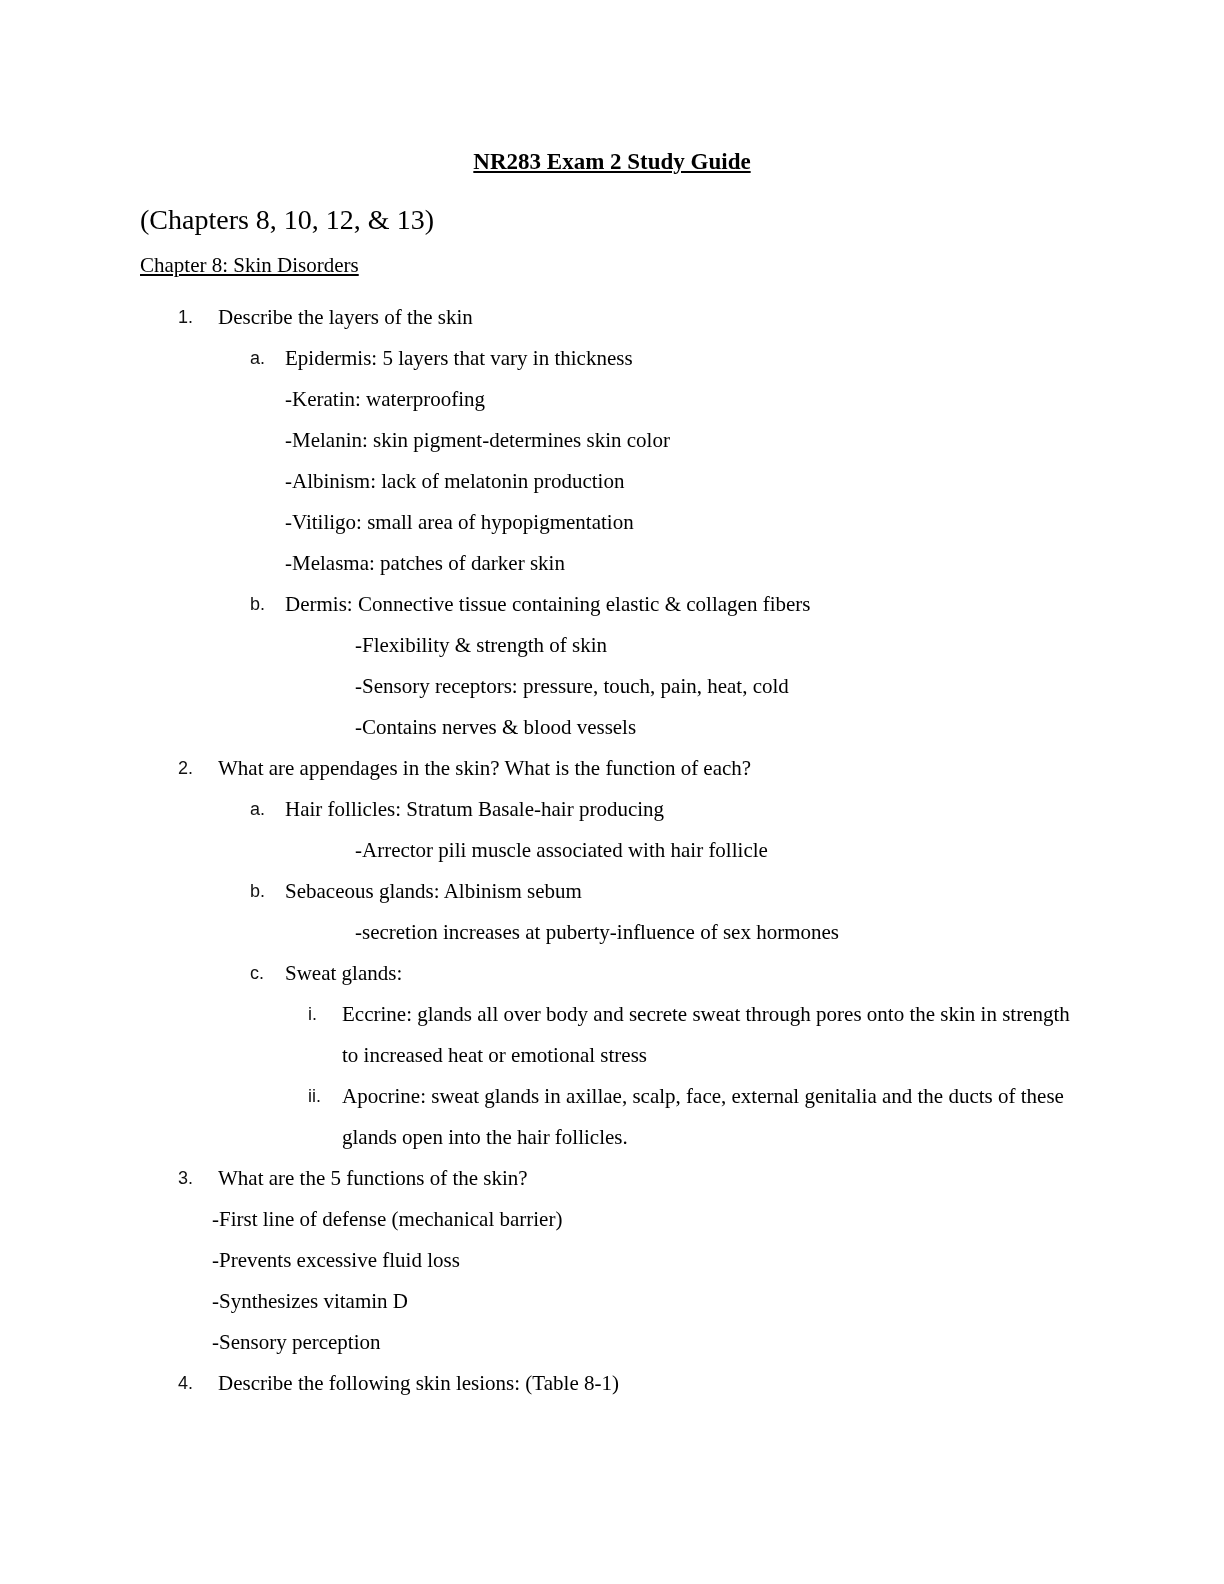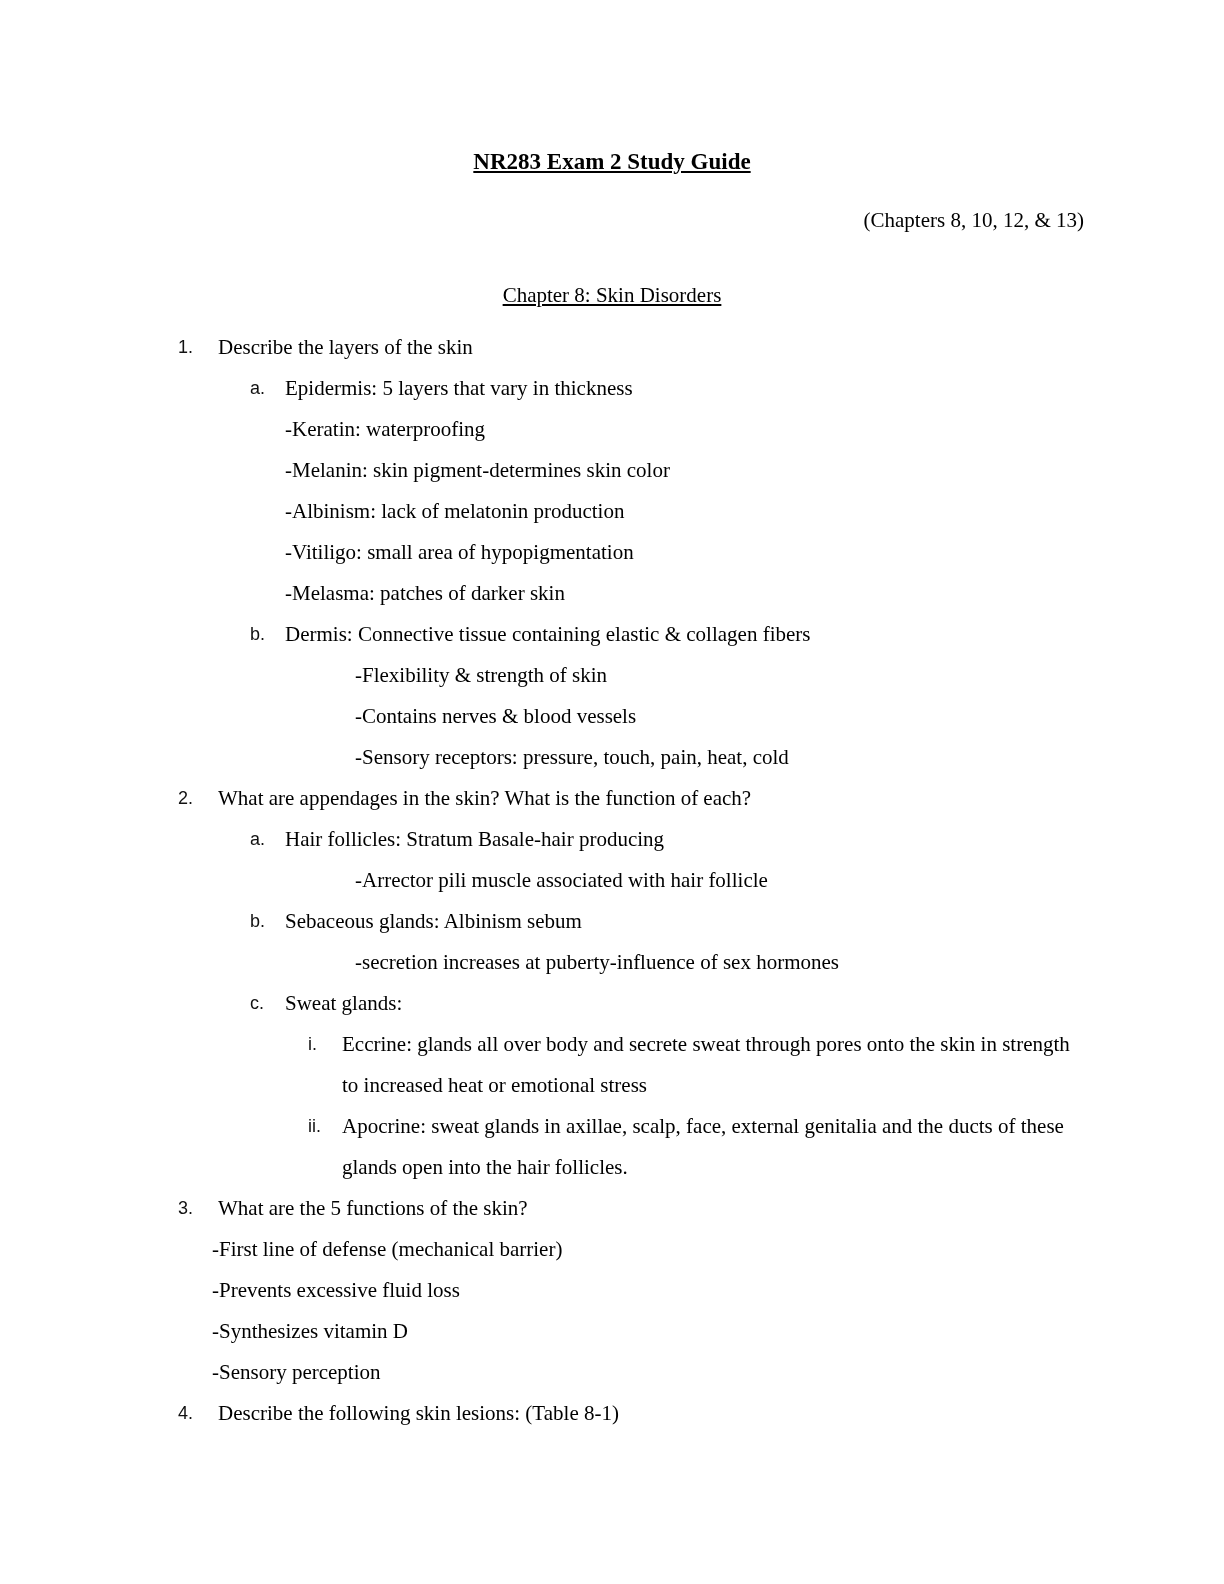--- a/index.html
+++ b/index.html
@@ -22,30 +22,29 @@
   .title {
     padding-top: 148px;
     text-align: center;
     font-weight: bold;
     font-size: 23px;
     line-height: 28px;
     text-decoration: underline;
   }
   .subtitle {
     margin-top: 30px;
-    text-align: right;
-    font-size: 21px;
+    text-align: left;
+    font-size: 28px;
     line-height: 28px;
   }
   .chapter {
-    margin-top: 47px;
+    margin-top: 17px;
     font-size: 21px;
     line-height: 28px;
     text-decoration: underline;
-    text-align: center;
   }
   .lines { margin-top: 18px; }
   .line {
     position: relative;
     line-height: 41px;
     min-height: 41px;
   }
   .marker {
     position: absolute;
     top: 0;
@@ -108,25 +107,25 @@
     <div class="line lv-alpha">
       <span class="marker">b.</span>
       <span class="seg b">Dermis</span><span class="seg">: Connective tissue containing elastic &amp; collagen fibers</span>
     </div>
 
     <div class="line lv-dash2">
       <span class="seg">-Flexibility &amp; strength of skin</span>
     </div>
 
     <div class="line lv-dash2">
-      <span class="seg">-Contains nerves &amp; blood vessels</span>
+      <span class="seg">-Sensory receptors: pressure, touch, pain, heat, cold</span>
     </div>
 
     <div class="line lv-dash2">
-      <span class="seg">-Sensory receptors: pressure, touch, pain, heat, cold</span>
+      <span class="seg">-Contains nerves &amp; blood vessels</span>
     </div>
 
     <div class="line lv-num">
       <span class="marker">2.</span>
       <span class="seg b">What are appendages in the skin? What is the function of each?</span>
     </div>
 
     <div class="line lv-alpha">
       <span class="marker">a.</span>
       <span class="seg b">Hair follicles: Stratum Basale</span><span class="seg">-hair producing</span>

